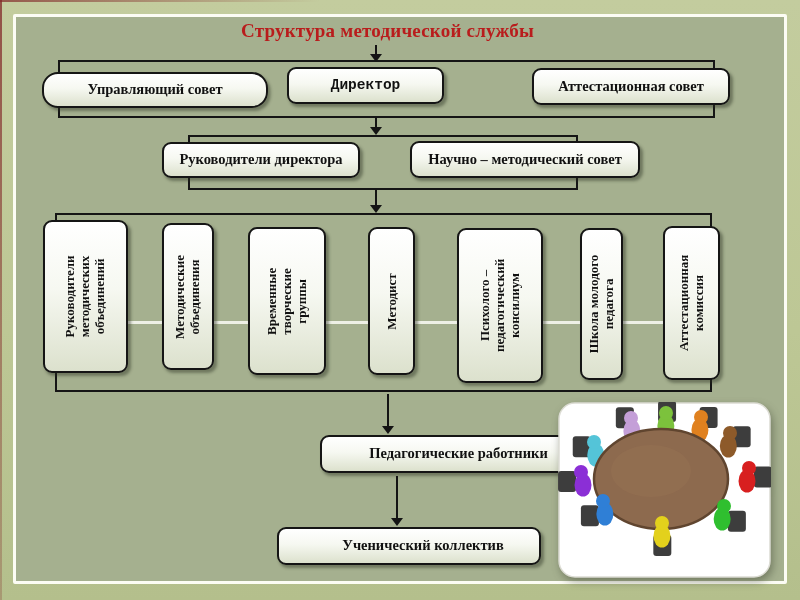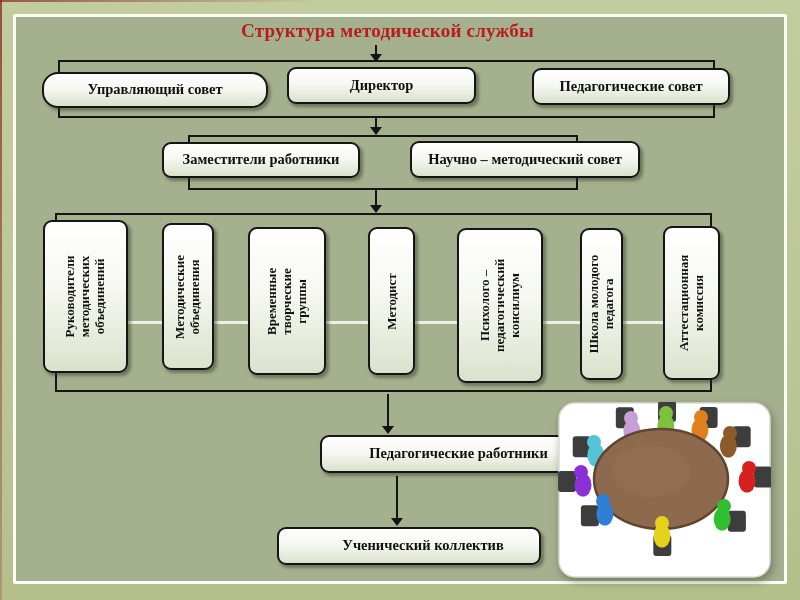--- a/index.html
+++ b/index.html
@@ -74,24 +74,24 @@
 <div class="varrow" style="left:382px;top:394px;height:40px;">
     <div class="shaft"></div>
     <div class="tip"></div>
   </div>
 <div class="varrow" style="left:391px;top:476px;height:50px;">
     <div class="shaft"></div>
     <div class="tip"></div>
   </div>
 
 <div class="obox" style="left:42px;top:72px;width:226px;height:36px;border-radius:16px;">Управляющий совет</div>
-<div class="obox" style="left:287px;top:67px;width:189px;height:37px;">Директор</div>
-<div class="obox" style="left:532px;top:68px;width:198px;height:37px;">Педагогические совет</div>
+<div class="obox" style="left:287px;top:67px;width:157px;height:37px;font-family:Liberation Mono, monospace;">Директор</div>
+<div class="obox" style="left:532px;top:68px;width:198px;height:37px;">Аттестационная совет</div>
 
-<div class="obox" style="left:162px;top:142px;width:198px;height:36px;">Заместители работники</div>
+<div class="obox" style="left:162px;top:142px;width:198px;height:36px;">Руководители директора</div>
 <div class="obox" style="left:410px;top:141px;width:230px;height:37px;font-family:Liberation Serif, serif;">Научно – методический совет</div>
 
 <div class="obox vbox" style="left:43px;top:220px;width:85px;height:153px;">
     <span class="vtext" style="width:145px;">Руководители
 методических
 объединений</span>
   </div>
 <div class="obox vbox" style="left:162px;top:223px;width:52px;height:147px;">
     <span class="vtext" style="width:140px;">Методические
 объединения</span>

